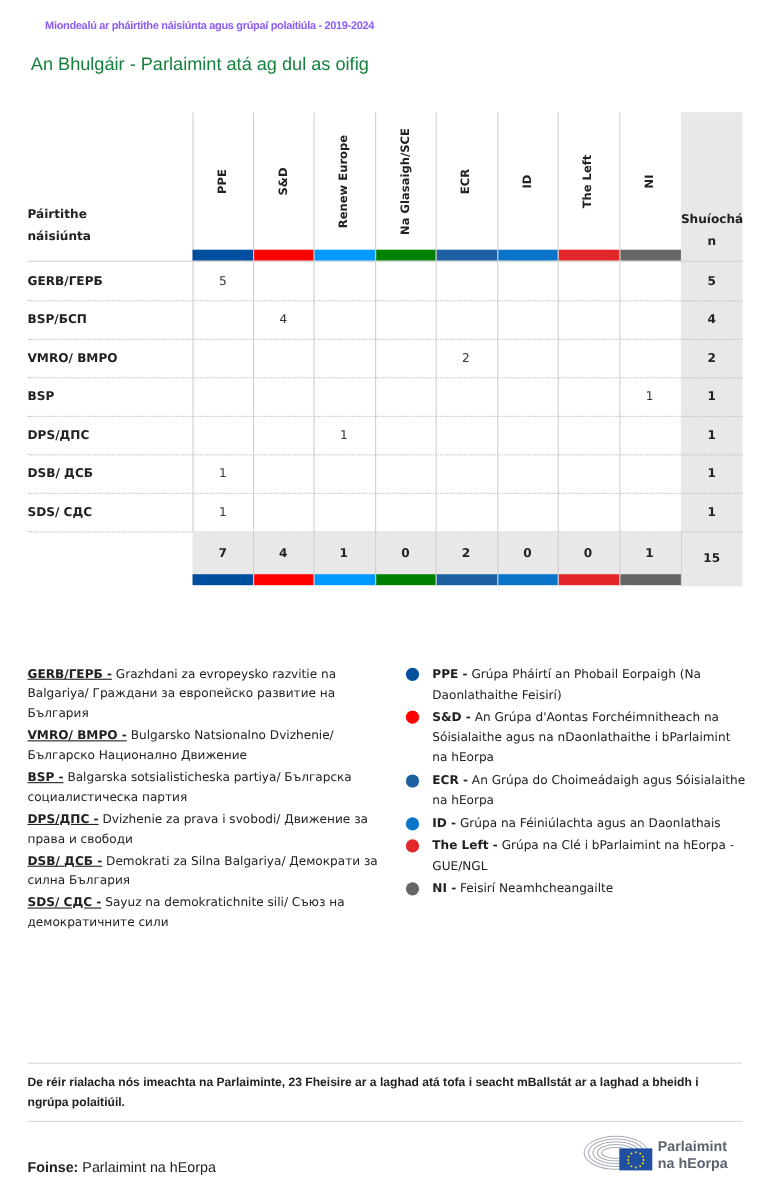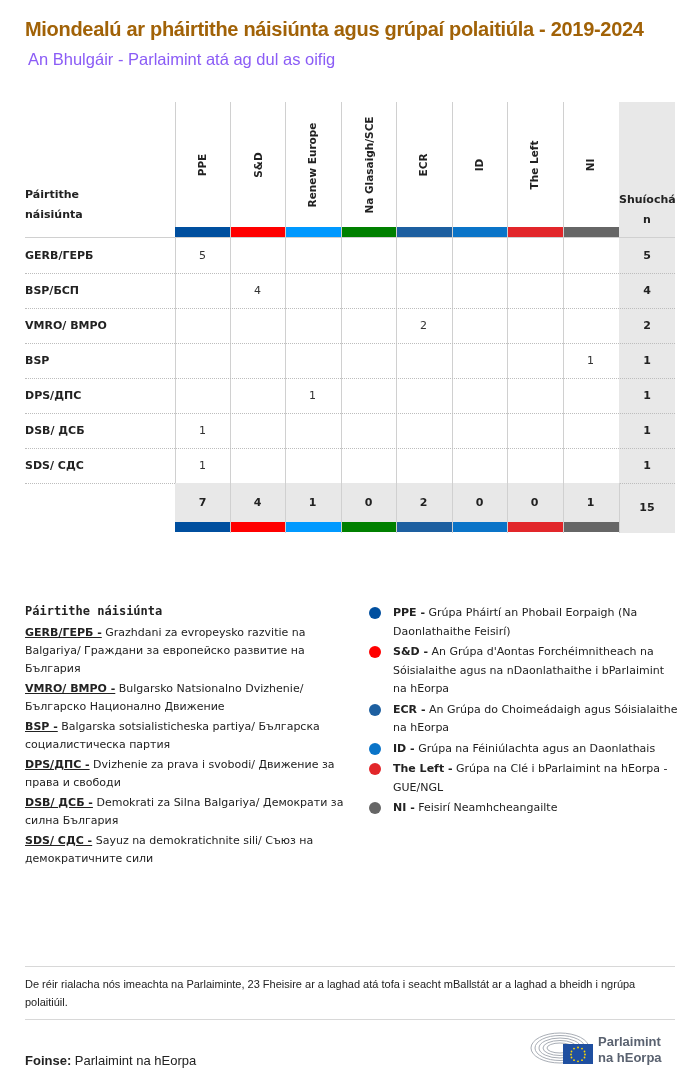--- a/index.html
+++ b/index.html
@@ -1,18 +1,18 @@
 <!DOCTYPE html>
 <html><head>
 <meta charset="utf-8">
 <style>
   html, body { margin: 0; padding: 0; background: #ffffff; }
   body { width: 700px; height: 1087px; position: relative; font-family: "DejaVu Sans", sans-serif; color: #1a1a1a; overflow: hidden; }
-  .title { position: absolute; left: 25px; top: 18px; font-size: 20px; font-weight: bold; letter-spacing: -0.3px; color: #a16207; font-family: "Liberation Sans", sans-serif; }
-  .subtitle { position: absolute; left: 28px; top: 50px; font-size: 16.5px; color: #8b5cf6; font-family: "Liberation Sans", sans-serif; }
+  .title { position: absolute; left: 41px; top: 18px; font-size: 10px; font-weight: bold; letter-spacing: -0.3px; color: #8b5cf6; font-family: "Liberation Sans", sans-serif; }
+  .subtitle { position: absolute; left: 28px; top: 50px; font-size: 16.5px; color: #15803d; font-family: "Liberation Sans", sans-serif; }
 
   
   .grid { position: absolute; left: 25px; top: 102px; width: 650px; height: 431px; }
   .vline { position: absolute; top: 0; width: 1px; background: #d0d0d0; }
   .col-head { position: absolute; top: 0; height: 125px; width: 55px; display: flex; align-items: center; justify-content: center; }
   .col-head span { display: block; transform: rotate(-90deg); white-space: nowrap; font-size: 10.5px; font-weight: bold; color: #222; }
   .col-bar { position: absolute; height: 10px; }
   .label-head { position: absolute; left: 0; top: 83px; font-size: 11px; font-weight: bold; line-height: 20px; color: #222; }
   .total-col { position: absolute; left: 594px; top: 0; width: 56px; height: 431px; background: #e8e8e8; }
   .total-head { position: absolute; left: 594px; top: 88px; width: 56px; text-align: center; font-size: 11px; font-weight: bold; line-height: 20px; color: #222; }
@@ -29,21 +29,21 @@
   .legend-left { position: absolute; left: 25px; top: 604px; width: 320px; }
   .legend-right { position: absolute; left: 369px; top: 604px; width: 310px; }
   .legend-title-mono { font-family: "DejaVu Sans Mono", monospace; font-weight: bold; font-size: 12px; margin-bottom: 6px; color: #222; }
   .legend-title { font-weight: bold; font-size: 11px; margin-bottom: 8px; color: #222; }
   .party-item { font-size: 11px; line-height: 18px; margin-bottom: 2px; color: #222; }
   .party-item b { font-weight: bold; text-decoration: underline; }
   .group-item { position: relative; padding-left: 24px; font-size: 11px; line-height: 18.5px; margin-bottom: 2px; color: #222; }
   .dot { position: absolute; left: 0; top: 3px; width: 12px; height: 12px; border-radius: 50%; }
 
   .note-line { position: absolute; left: 25px; width: 650px; height: 1px; background: #d8d8d8; }
-  .note { position: absolute; left: 25px; top: 975px; width: 650px; font-size: 11px; line-height: 18px; color: #222; font-family: "Liberation Sans", sans-serif; }
+  .note { position: absolute; left: 25px; top: 975px; width: 650px; font-size: 11px; line-height: 18px; color: #222; font-family: "Liberation Sans", sans-serif; font-weight: bold; }
   .source { position: absolute; left: 25px; top: 1053px; font-size: 13px; color: #222; font-family: "Liberation Sans", sans-serif; }
   .source b { font-weight: bold; }
   .logo { position: absolute; left: 530px; top: 1030px; width: 150px; height: 40px; }
   .logo-text { position: absolute; left: 598px; top: 1034px; font-size: 13px; font-weight: bold; line-height: 16px; color: #5a6270; font-family: "Liberation Sans", sans-serif; }
 </style>
 </head>
 <body>
 
 <div class="title">Miondealú ar pháirtithe náisiúnta agus grúpaí polaitiúla - 2019-2024</div>
 <div class="subtitle">An Bhulgáir - Parlaimint atá ag dul as oifig</div>
@@ -213,21 +213,20 @@
   <div class="col-bar" style="left:206px;top:420px;width:54px;background:#ff0000;"></div>
   <div class="col-bar" style="left:261px;top:420px;width:55px;background:#0099ff;"></div>
   <div class="col-bar" style="left:317px;top:420px;width:54px;background:#008000;"></div>
   <div class="col-bar" style="left:372px;top:420px;width:55px;background:#1d5fa0;"></div>
   <div class="col-bar" style="left:428px;top:420px;width:54px;background:#0a74c8;"></div>
   <div class="col-bar" style="left:483px;top:420px;width:55px;background:#e2262a;"></div>
   <div class="col-bar" style="left:539px;top:420px;width:55px;background:#666666;"></div>
 </div>
 
 <div class="legend-left">
-  <div class="legend-title-mono">Páirtithe náisiúnta</div>
   <div class="party-item"><b>GERB/ГЕРБ -</b> <span>Grazhdani za evropeysko razvitie na Balgariya/ Граждани за европейско развитие на България</span></div>
   <div class="party-item"><b>VMRO/ BMPO -</b> <span>Bulgarsko Natsionalno Dvizhenie/ Българско Национално Движение</span></div>
   <div class="party-item"><b>BSP -</b> <span>Balgarska sotsialisticheska partiya/ Българска социалистическа партия</span></div>
   <div class="party-item"><b>DPS/ДПС -</b> <span>Dvizhenie za prava i svobodi/ Движение за права и свободи</span></div>
   <div class="party-item"><b>DSB/ ДСБ -</b> <span>Demokrati za Silna Balgariya/ Демократи за силна България</span></div>
   <div class="party-item"><b>SDS/ СДС -</b> <span>Sayuz na demokratichnite sili/ Съюз на демократичните сили</span></div>
 </div>
 
 <div class="legend-right">
   <div class="group-item"><span class="dot" style="background:#004f9f;"></span><b>PPE -</b> <span>Grúpa Pháirtí an Phobail Eorpaigh (Na Daonlathaithe Feisirí)</span></div>

